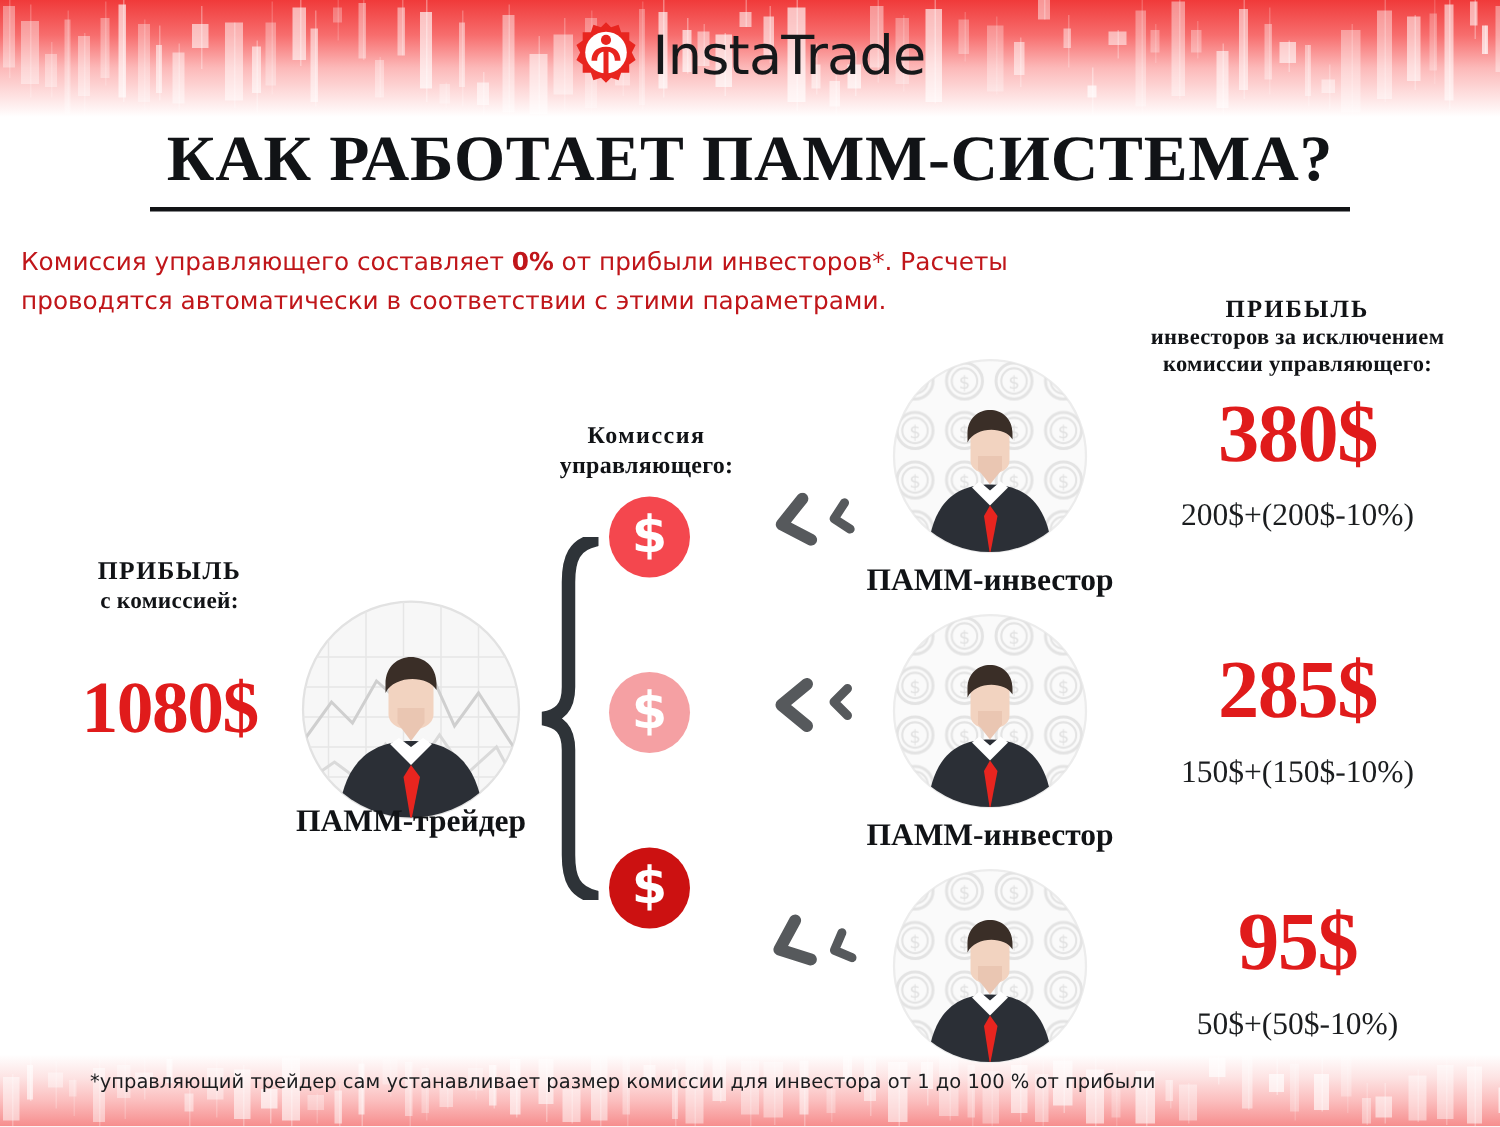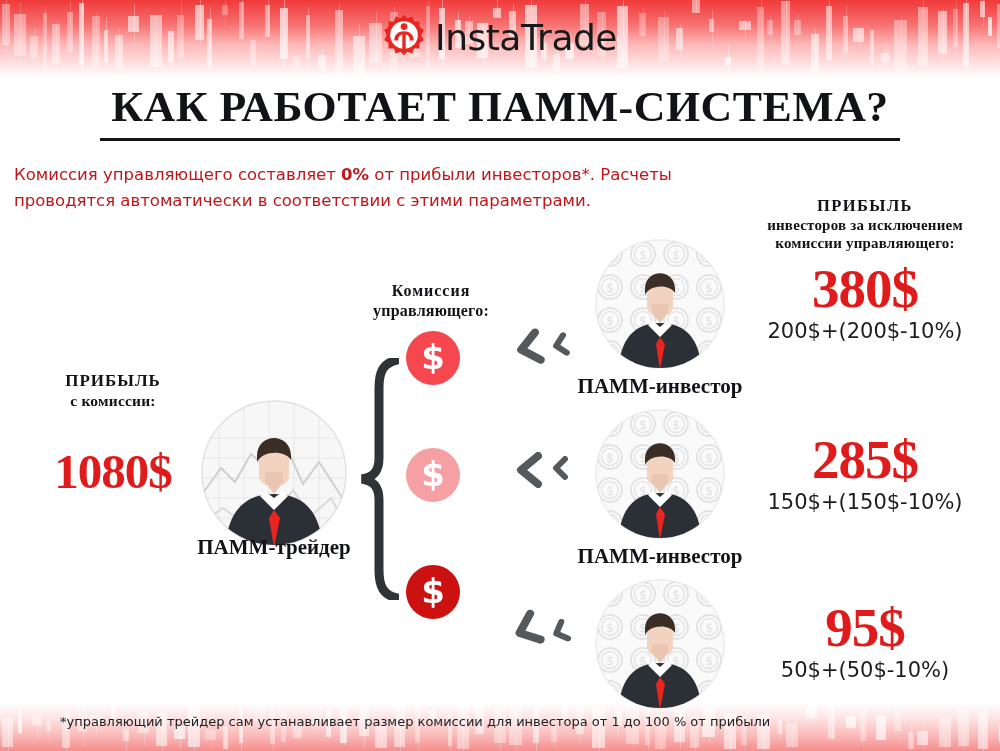--- a/index.html
+++ b/index.html
@@ -131,21 +131,21 @@
 
   .right-head { position:absolute; top:196px; left:730px; width:270px; z-index:5;}
   .right-head .l1 { font-size:16.5px; letter-spacing:1.4px; }
   .right-head .l2 { font-size:15px; }
 
   .amt { position:absolute; width:270px; left:730px; text-align:center; z-index:5;}
   .amt .num { font-size:55px; }
   .amt.r1 { top:261px; }
   .amt.r2 { top:432px; }
   .amt.r3 { top:600px; }
-  .amt .formula { margin-top:3px; }
+  .amt .formula { margin-top:15px;font-family:Liberation Serif, serif; }
 
   
   .footnote {
     position:absolute; bottom:22px; left:14px;
     font-family:"DejaVu Sans", sans-serif;
     font-size:13px; color:#1b1d1f; z-index:6;
     white-space:nowrap;
     padding-left:46px;
   }
 </style>
@@ -442,21 +442,21 @@
     <div class="title">КАК РАБОТАЕТ ПАММ-СИСТЕМА?</div>
     <div class="title-rule"></div>
   </div>
 
   <div class="intro">
     <span>Комиссия управляющего составляет </span><b>0%</b><span> от прибыли инвесторов*. Расчеты проводятся автоматически в соответствии с этими параметрами.</span>
   </div>
 
   <div class="left-head blk-head">
     <div class="l1">ПРИБЫЛЬ</div>
-    <div class="l2">с комиссии:</div>
+    <div class="l2">с комиссией:</div>
   </div>
   <div class="left-amount big-red">1080$</div>
 
   <svg class="trader-av" viewBox="0 0 150 150">
     <defs>
       <clipPath id="trClip">
           <circle cx="75" cy="75" r="72"></circle>
         </clipPath>
     </defs>
     <circle cx="75" cy="75" r="72" fill="#f7f7f7" stroke="#e2e2e2" stroke-width="1.5"></circle>

